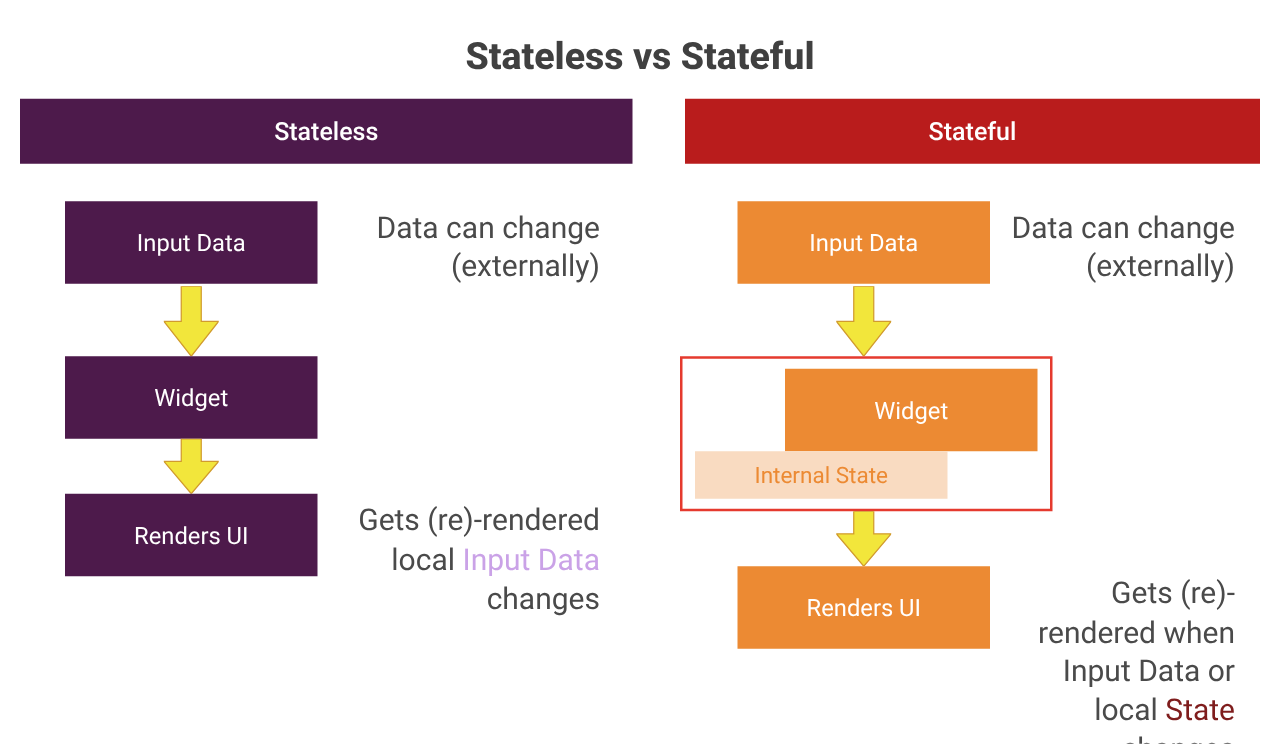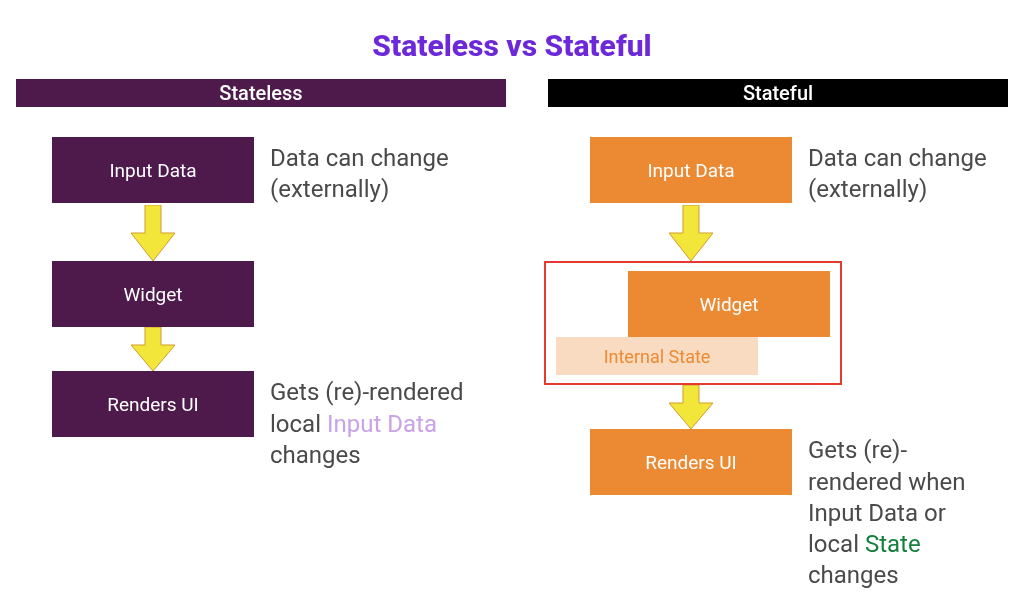--- a/index.html
+++ b/index.html
@@ -8,53 +8,54 @@
     background: #ffffff;
     width: 1024px;
     height: 595px;
     overflow: hidden;
     color: #3c3c3c;
   }
   .page-title {
     text-align: center;
     font-size: 30px;
     font-weight: 800;
-    color: #6d28d9;
+    color: #404040;
     margin-top: 28px;
     margin-bottom: 16px;
   }
   .columns {
     display: flex;
     gap: 12px;
     padding: 0 16px;
   }
   .col {
     flex: 1;
     display: flex;
     flex-direction: column;
   }
   .col-header {
-    height: 28px;
+    height: 52px;
     display: flex;
     align-items: center;
     justify-content: center;
     color: #fff;
     font-size: 20px;
     font-weight: 500;
     margin-bottom: 30px;
   }
   .hdr-stateless { background: #4d1a4b; }
-  .hdr-stateful  { background: #000000; margin-left: 30px; }
+  .hdr-stateful  { background: #b91c1c; margin-left: 30px; }
 
   .flow-area {
     position: relative;
     height: 430px;
     display: flex;
     flex-direction: column;
     align-items: flex-start;
+    text-align: right;
   }
   .node-row {
     display: flex;
     align-items: flex-start;
   }
   .node {
     width: 202px;
     height: 66px;
     display: flex;
     align-items: center;
@@ -90,21 +91,21 @@
 
   .side-text {
     margin-left: 16px;
     margin-top: 6px;
     font-size: 24px;
     color: #4a4a4a;
     line-height: 1.3;
     max-width: 210px;
   }
   .hl-purple { color: #caa2e7; }
-  .hl-orange { color: #15803d; }
+  .hl-orange { color: #7f1d1d; }
 
   .arrow-wrap {
     width: 202px;
     margin-left: 36px;
     display: flex;
     justify-content: center;
   }
   .arrow-wrap.short-gap { height: 44px; }
   svg.arrow { display: block; }
 

